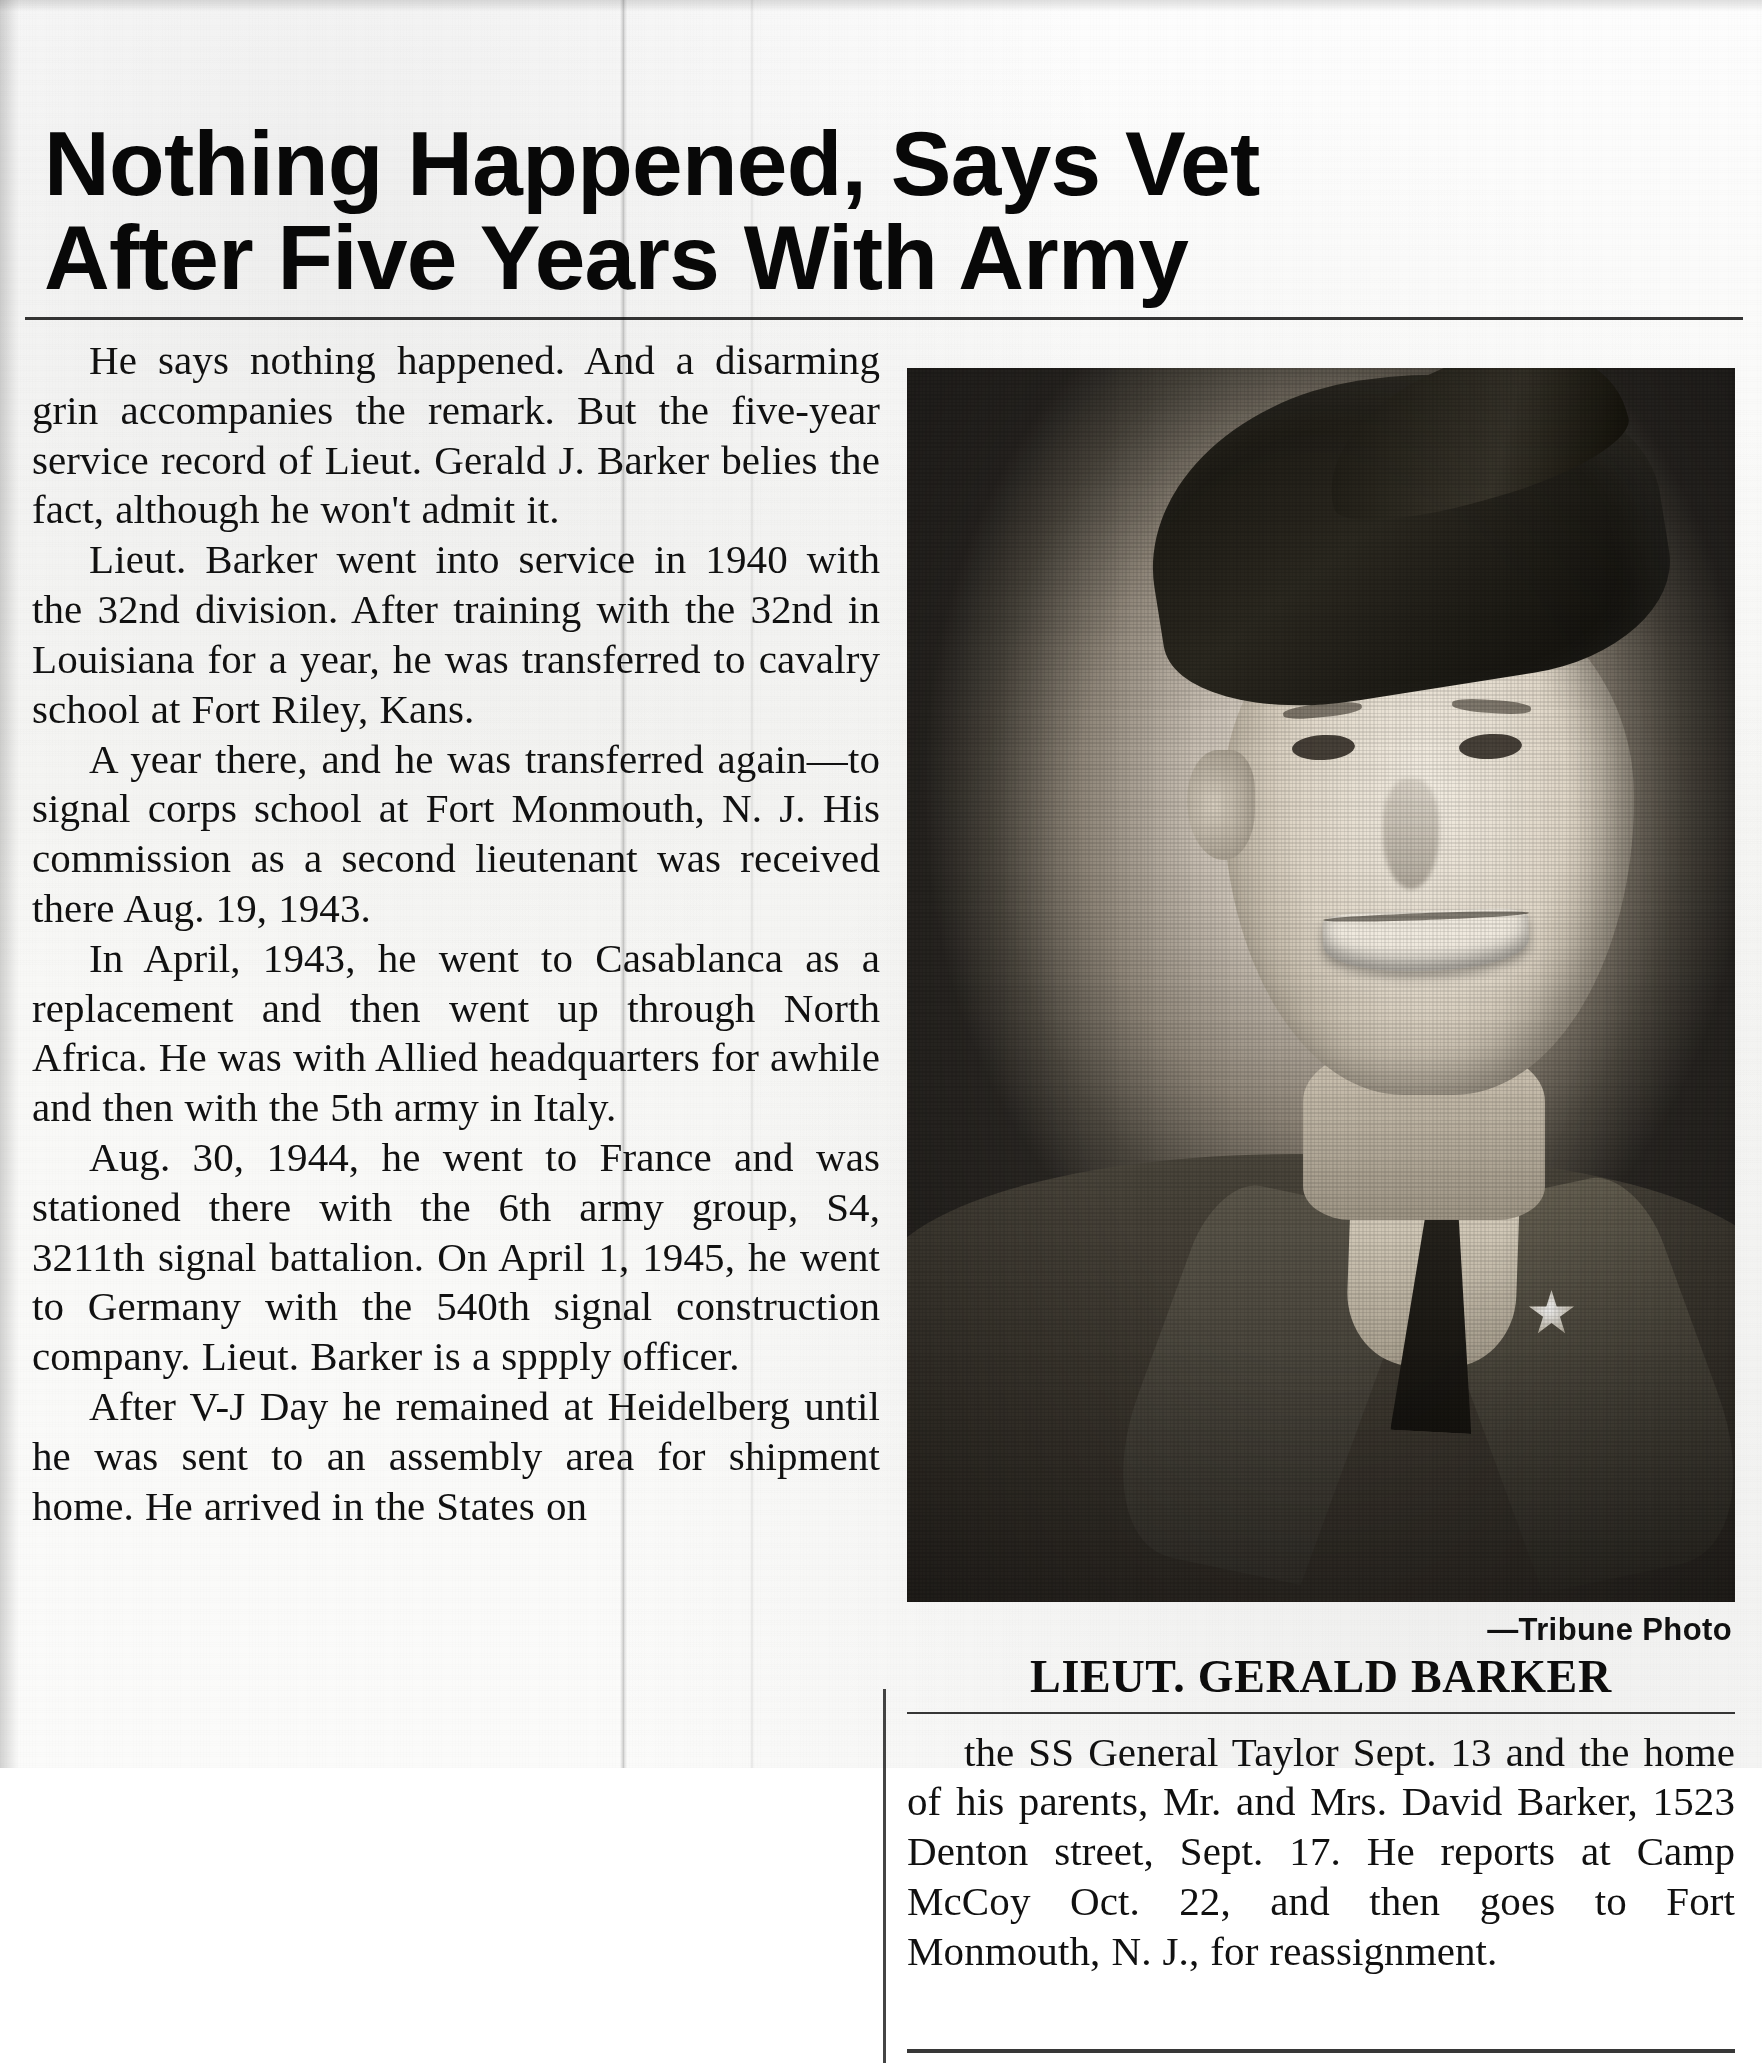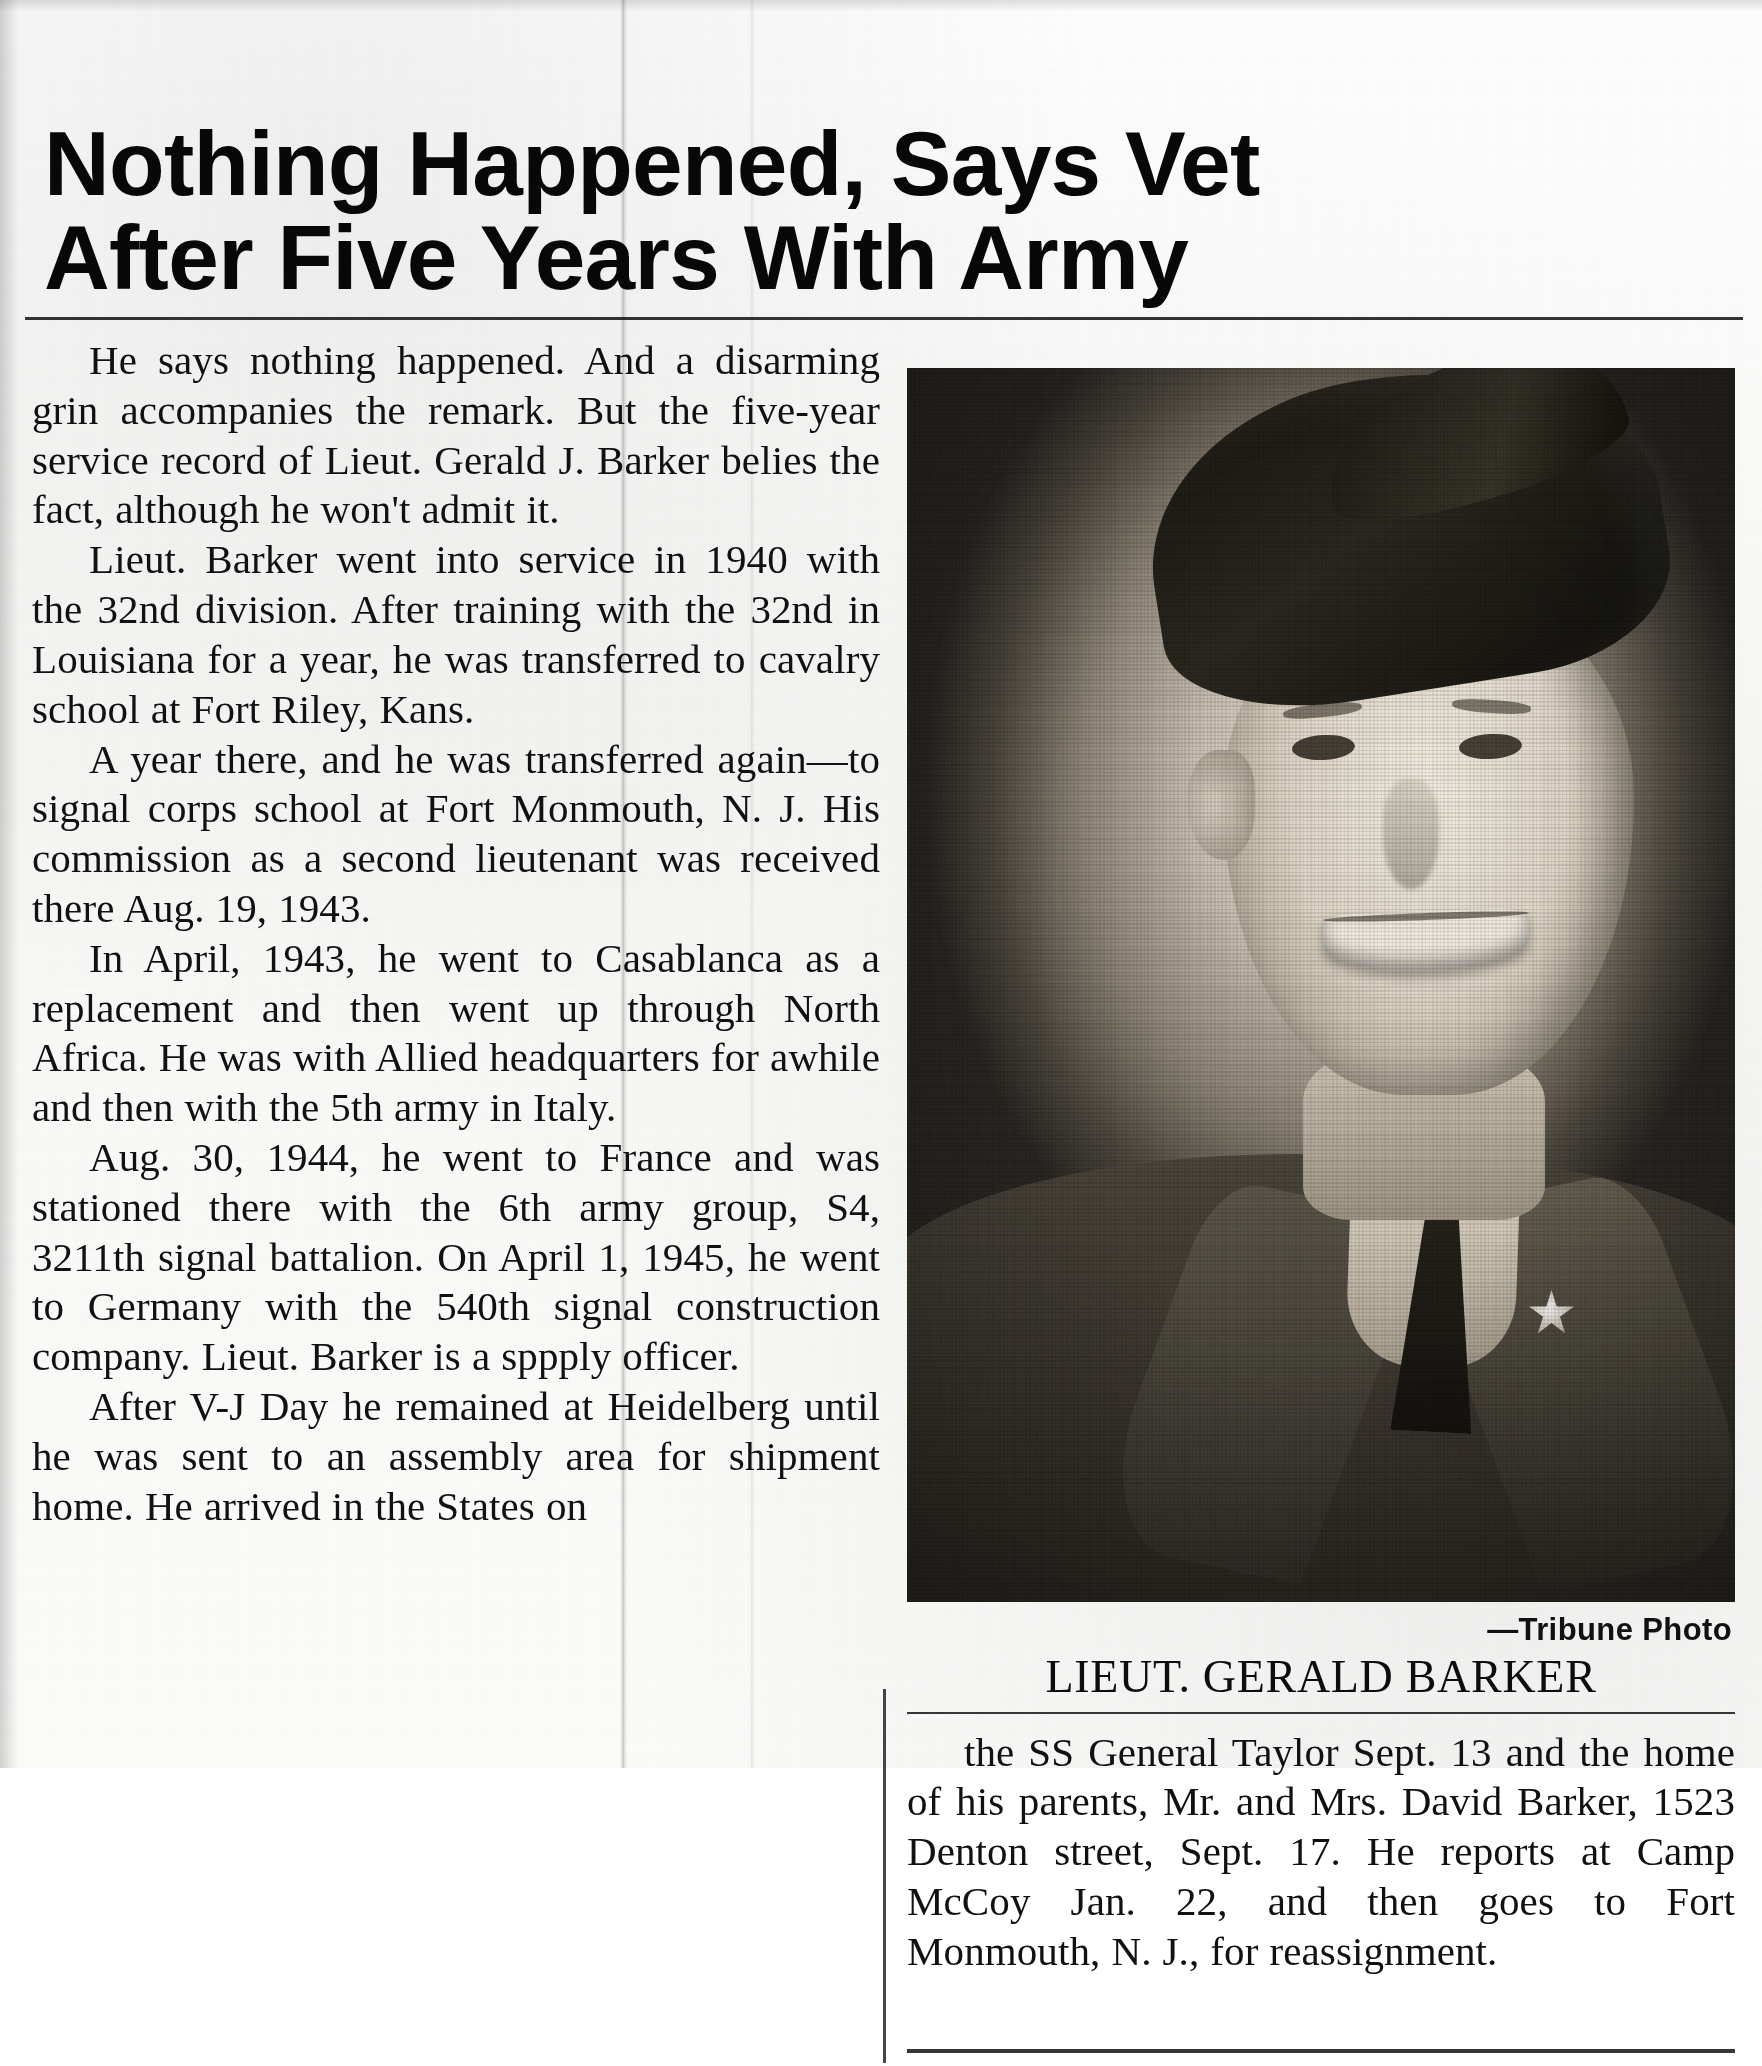--- a/index.html
+++ b/index.html
@@ -309,21 +309,21 @@
     font-family: "Liberation Sans", sans-serif;
     font-weight: 700;
     font-size: 31px;
     text-align: right;
     letter-spacing: 0.4px;
     color: #111;
     margin: 2.9px 2.9px 1.5px 0;
   }
   .photo-caption {
     font-family: "Liberation Serif", serif;
-    font-weight: 400;
+    font-weight: 700;
     font-size: 46px;
     text-align: center;
     letter-spacing: 0.7px;
     color: #0d0d0d;
     margin: 1.5px 0 8.8px 0;
   }
   .cap-rule {
     width: 100%;
     height: 2.9px;
     background: #141414;
@@ -388,21 +388,21 @@
         <div class="hat-peak"></div>
         <div class="photo-vignette"></div>
         <div class="photo-halftone"></div>
       </div>
     </div>
 
     <div class="photo-credit">—Tribune Photo</div>
     <div class="photo-caption">LIEUT. GERALD BARKER</div>
     <div class="cap-rule"></div>
 
-    <p class="body">the SS General Taylor Sept. 13 and the home of his parents, Mr. and Mrs. David Barker, 1523 Denton street, Sept. 17. He reports at Camp McCoy Jan. 22, and then goes to Fort Monmouth, N. J., for reassignment.</p>
+    <p class="body">the SS General Taylor Sept. 13 and the home of his parents, Mr. and Mrs. David Barker, 1523 Denton street, Sept. 17. He reports at Camp McCoy Oct. 22, and then goes to Fort Monmouth, N. J., for reassignment.</p>
   </div>
 
   <div class="col-rule"></div>
   <div class="bottom-rule"></div>
 
   <div class="fold"></div>
   <div class="fold2"></div>
 </div>
 
 

